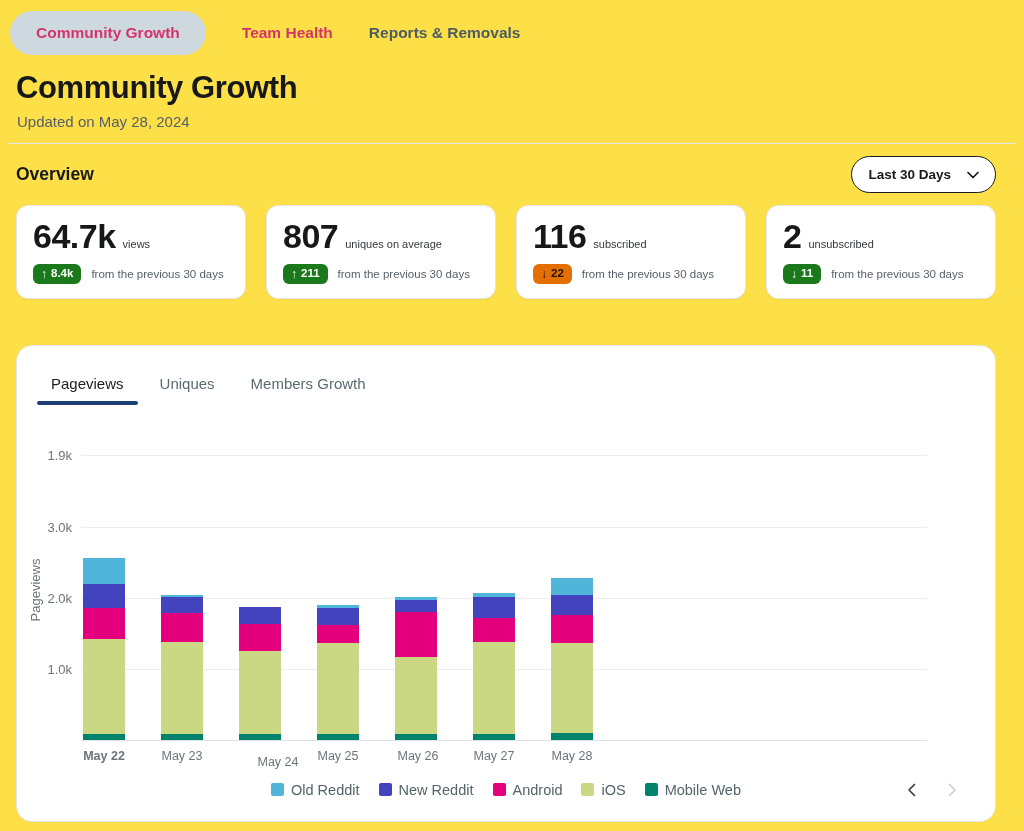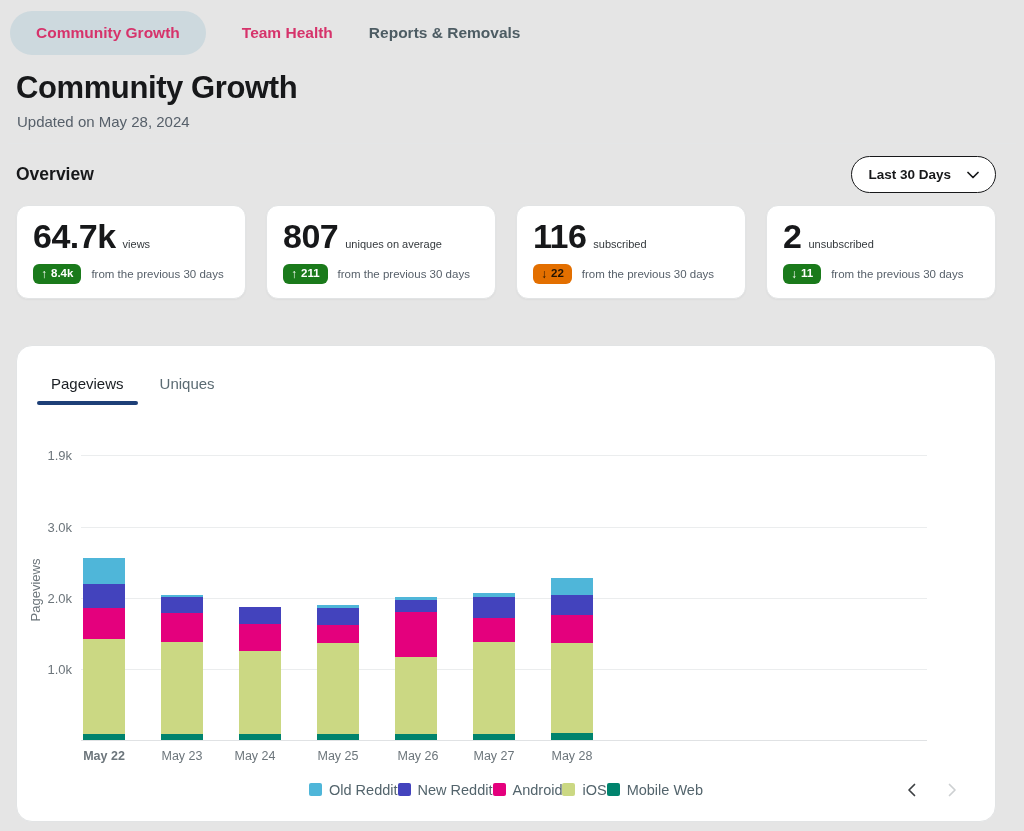--- a/index.html
+++ b/index.html
@@ -3,21 +3,21 @@
 <meta charset="utf-8">
 <style>
   * { margin:0; padding:0; box-sizing:border-box; }
   html,body { background:#ffffff; }
   body {
     width:1024px; height:831px;
     font-family:"Liberation Sans", sans-serif;
     color:#17181a;
     overflow:hidden;
   }
-  .page { width:1024px; height:831px; background:#e5e5e5; }
+  .page { width:1024px; height:831px; background:#fde047; }
 
   
   .top-tabs { display:flex; align-items:center; gap:36px; padding:11px 0 0 10px; }
   .top-tab { font-weight:700; font-size:15.5px; cursor:pointer; white-space:nowrap; }
   .top-tab.pill-active { background:#cdd9de; padding:13px 26px; border-radius:26px; color:#d6336b; }
   .top-tab.accent { color:#d6336b; }
   .top-tab.muted { color:#4d5c63; }
 
   
   .page-title { margin:15px 0 0 16px; font-size:31px; font-weight:700; letter-spacing:-0.4px; color:#17181a; }
@@ -63,21 +63,21 @@
   .axis-base { position:absolute; left:0; right:0; bottom:0; height:1px; background:#e0e2e4; }
   .ytick { position:absolute; right:calc(100% + 9px); font-size:13px; color:#6c757b; white-space:nowrap; }
   .y-title { position:absolute; top:50%; left:-46px; transform:translate(-50%,-50%) rotate(-90deg);
              font-size:13px; color:#6c757b; white-space:nowrap; }
   .bar { position:absolute; bottom:1px; width:42px; display:flex; flex-direction:column-reverse; }
   .seg { width:100%; }
   .xlabel { position:absolute; top:calc(100% + 8px); width:60px; text-align:center;
             font-size:12.5px; color:#6c757b; }
 
   .legend-row { position:relative; margin-top:38px; display:flex; justify-content:center; align-items:center; height:22px; }
-  .legend { display:flex; }
+  .legend { display:flex; gap:19px; }
   .legend-item { display:flex; align-items:center; gap:7px; font-size:14.5px; color:#53646c; }
   .swatch { width:13px; height:13px; border-radius:2px; flex:none; }
   .pager { position:absolute; right:12px; top:50%; transform:translateY(-50%); display:flex; gap:18px; }
   .pager-btn { background:none; border:none; cursor:pointer; padding:3px; display:flex; align-items:center; }
   .pager-btn.enabled { color:#3c3f42; }
   .pager-btn.disabled { color:#cdd0d2; cursor:default; }
 </style>
 </head>
 <body>
 
@@ -158,20 +158,21 @@
         <span class="context">from the previous 30 days</span>
       </div>
     </div>
   </div>
 
   <section class="chart-card">
     <div class="chart-head">
       <div class="chart-tabs">
         <div class="chart-tab active">Pageviews</div>
         <div class="chart-tab">Uniques</div>
+        <div class="chart-tab">Members Growth</div>
       </div>
     </div>
 
     <div class="chart-wrap" id="plot">
       <div class="y-title">Pageviews</div>
       <div class="axis-base"></div>
     <div class="gridline" style="bottom: 71.0588px;"></div>
         <div class="ytick" style="bottom: 64.0588px;">1.0k</div>
         <div class="gridline" style="bottom: 142.118px;"></div>
         <div class="ytick" style="bottom: 135.118px;">2.0k</div>
@@ -194,21 +195,21 @@
           <div class="seg" style="height: 15.6329px; background: rgb(67, 67, 189);"></div>
           <div class="seg" style="height: 1.77647px; background: rgb(79, 182, 217);"></div>
         </div>
         <div class="xlabel" style="left: 71px;">May 23</div>
         <div class="bar" style="left: 158px;">
           <div class="seg" style="height: 5.68471px; background: rgb(0, 131, 109);"></div>
           <div class="seg" style="height: 83.1388px; background: rgb(203, 216, 131);"></div>
           <div class="seg" style="height: 27.0024px; background: rgb(228, 0, 125);"></div>
           <div class="seg" style="height: 17.0541px; background: rgb(67, 67, 189);"></div>
         </div>
-        <div class="xlabel" style="left: 144px;">May 24</div>
+        <div class="xlabel" style="left: 167px; margin-top: 6px;">May 24</div>
         <div class="bar" style="left: 236px;">
           <div class="seg" style="height: 6.04px; background: rgb(0, 131, 109);"></div>
           <div class="seg" style="height: 90.6px; background: rgb(203, 216, 131);"></div>
           <div class="seg" style="height: 18.4753px; background: rgb(228, 0, 125);"></div>
           <div class="seg" style="height: 16.3435px; background: rgb(67, 67, 189);"></div>
           <div class="seg" style="height: 3.19765px; background: rgb(79, 182, 217);"></div>
         </div>
         <div class="xlabel" style="left: 227px;">May 25</div>
         <div class="bar" style="left: 314px;">
           <div class="seg" style="height: 6.04px; background: rgb(0, 131, 109);"></div>

